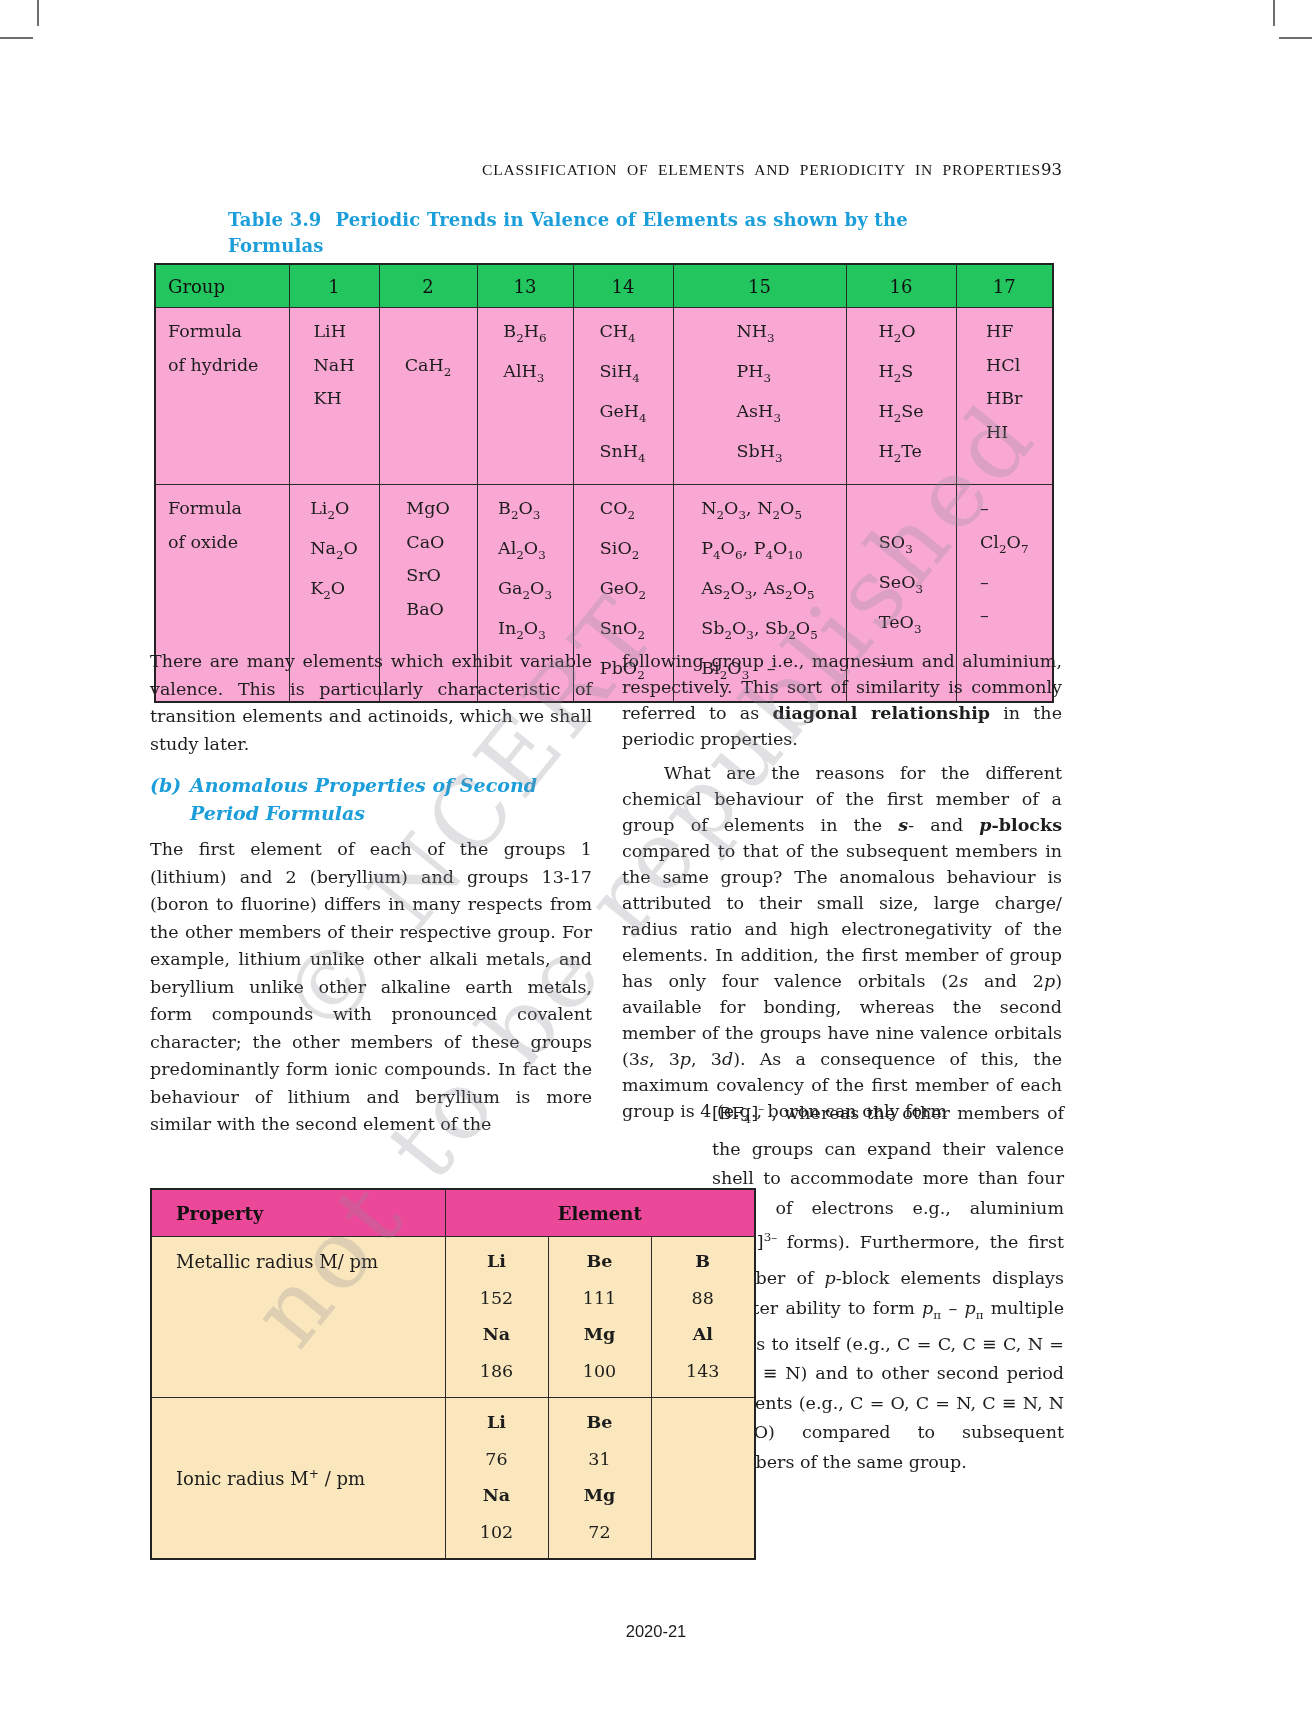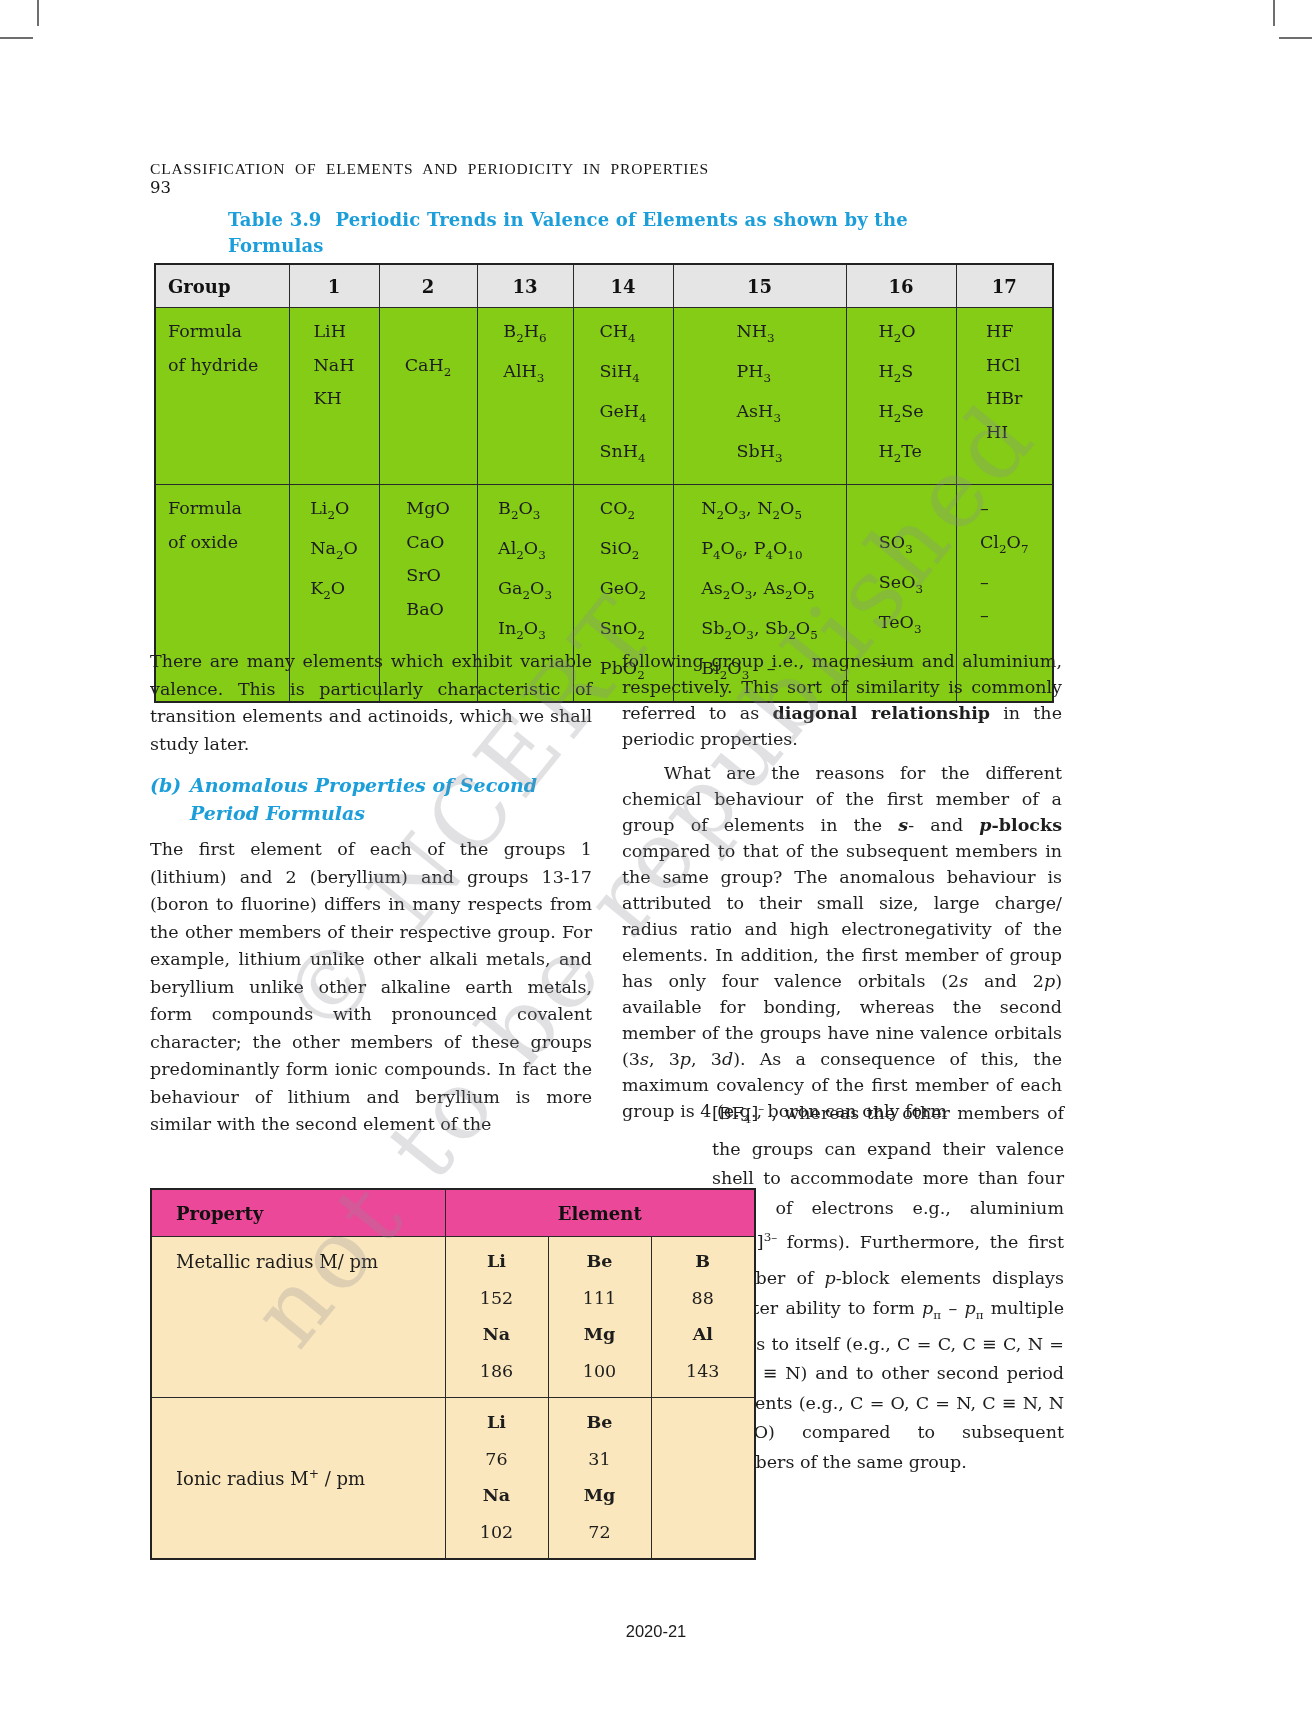--- a/index.html
+++ b/index.html
@@ -5,34 +5,34 @@
   html,body{margin:0;padding:0;}
   body{
     width:1312px;height:1709px;position:relative;overflow:hidden;
     background:#ffffff;color:#1d1d1d;
     font-family:"DejaVu Serif","Liberation Serif",serif;
   }
   .abs{position:absolute;}
   
   .crop{background:#6e6e6e;position:absolute;}
   
-  .runhead-row{left:150px;top:160px;width:912px;display:flex;justify-content:flex-end;align-items:baseline;flex-direction:column;}
+  .runhead-row{left:150px;top:160px;width:912px;display:flex;justify-content:flex-end;align-items:baseline;}
   .runhead{font-family:"Liberation Serif",serif;font-size:15.5px;letter-spacing:.8px;word-spacing:5px;color:#161616;}
   .pagenum{font-size:16.5px;color:#161616;}
   
   .tbl-title{left:228px;top:207px;width:780px;color:#1b9ed9;font-weight:bold;font-size:18px;line-height:26px;letter-spacing:.2px;}
   .t-line1 .t-gap{display:inline-block;width:14px;}
   .t-line2{padding-left:80px;}
   
   .valence-wrap{left:154px;top:263px;}
   table.valence{border-collapse:collapse;table-layout:fixed;width:898px;border:2px solid #222;}
   table.valence th,table.valence td{border:1px solid #2a2a2a;}
-  table.valence th{background:#e5e5e5;font-size:18px;height:40px;font-weight:bold;color:#111;}
+  table.valence th{background:#22c55e;font-size:18px;height:40px;font-weight:normal;color:#111;}
   table.valence th.left{text-align:left;padding-left:12px;}
-  table.valence td{background:#84cc16;vertical-align:top;text-align:center;padding:7px 2px 9px 2px;}
+  table.valence td{background:#f9a8d4;vertical-align:top;text-align:center;padding:7px 2px 9px 2px;}
   table.valence td.label-cell{text-align:left;padding-left:12px;}
   .fline{line-height:33.5px;font-size:17.5px;white-space:pre-wrap;}
   .stack{display:inline-block;text-align:left;}
   sub{font-size:68%;}
   sup{font-size:68%;}
   
   .col{text-align:justify;font-size:17.5px;color:#1e1e1e;}
   .col-left{left:150px;top:648px;width:442px;line-height:27.5px;}
   .col-right{left:622px;top:648px;width:440px;line-height:26px;}
   .para{margin:0;}

